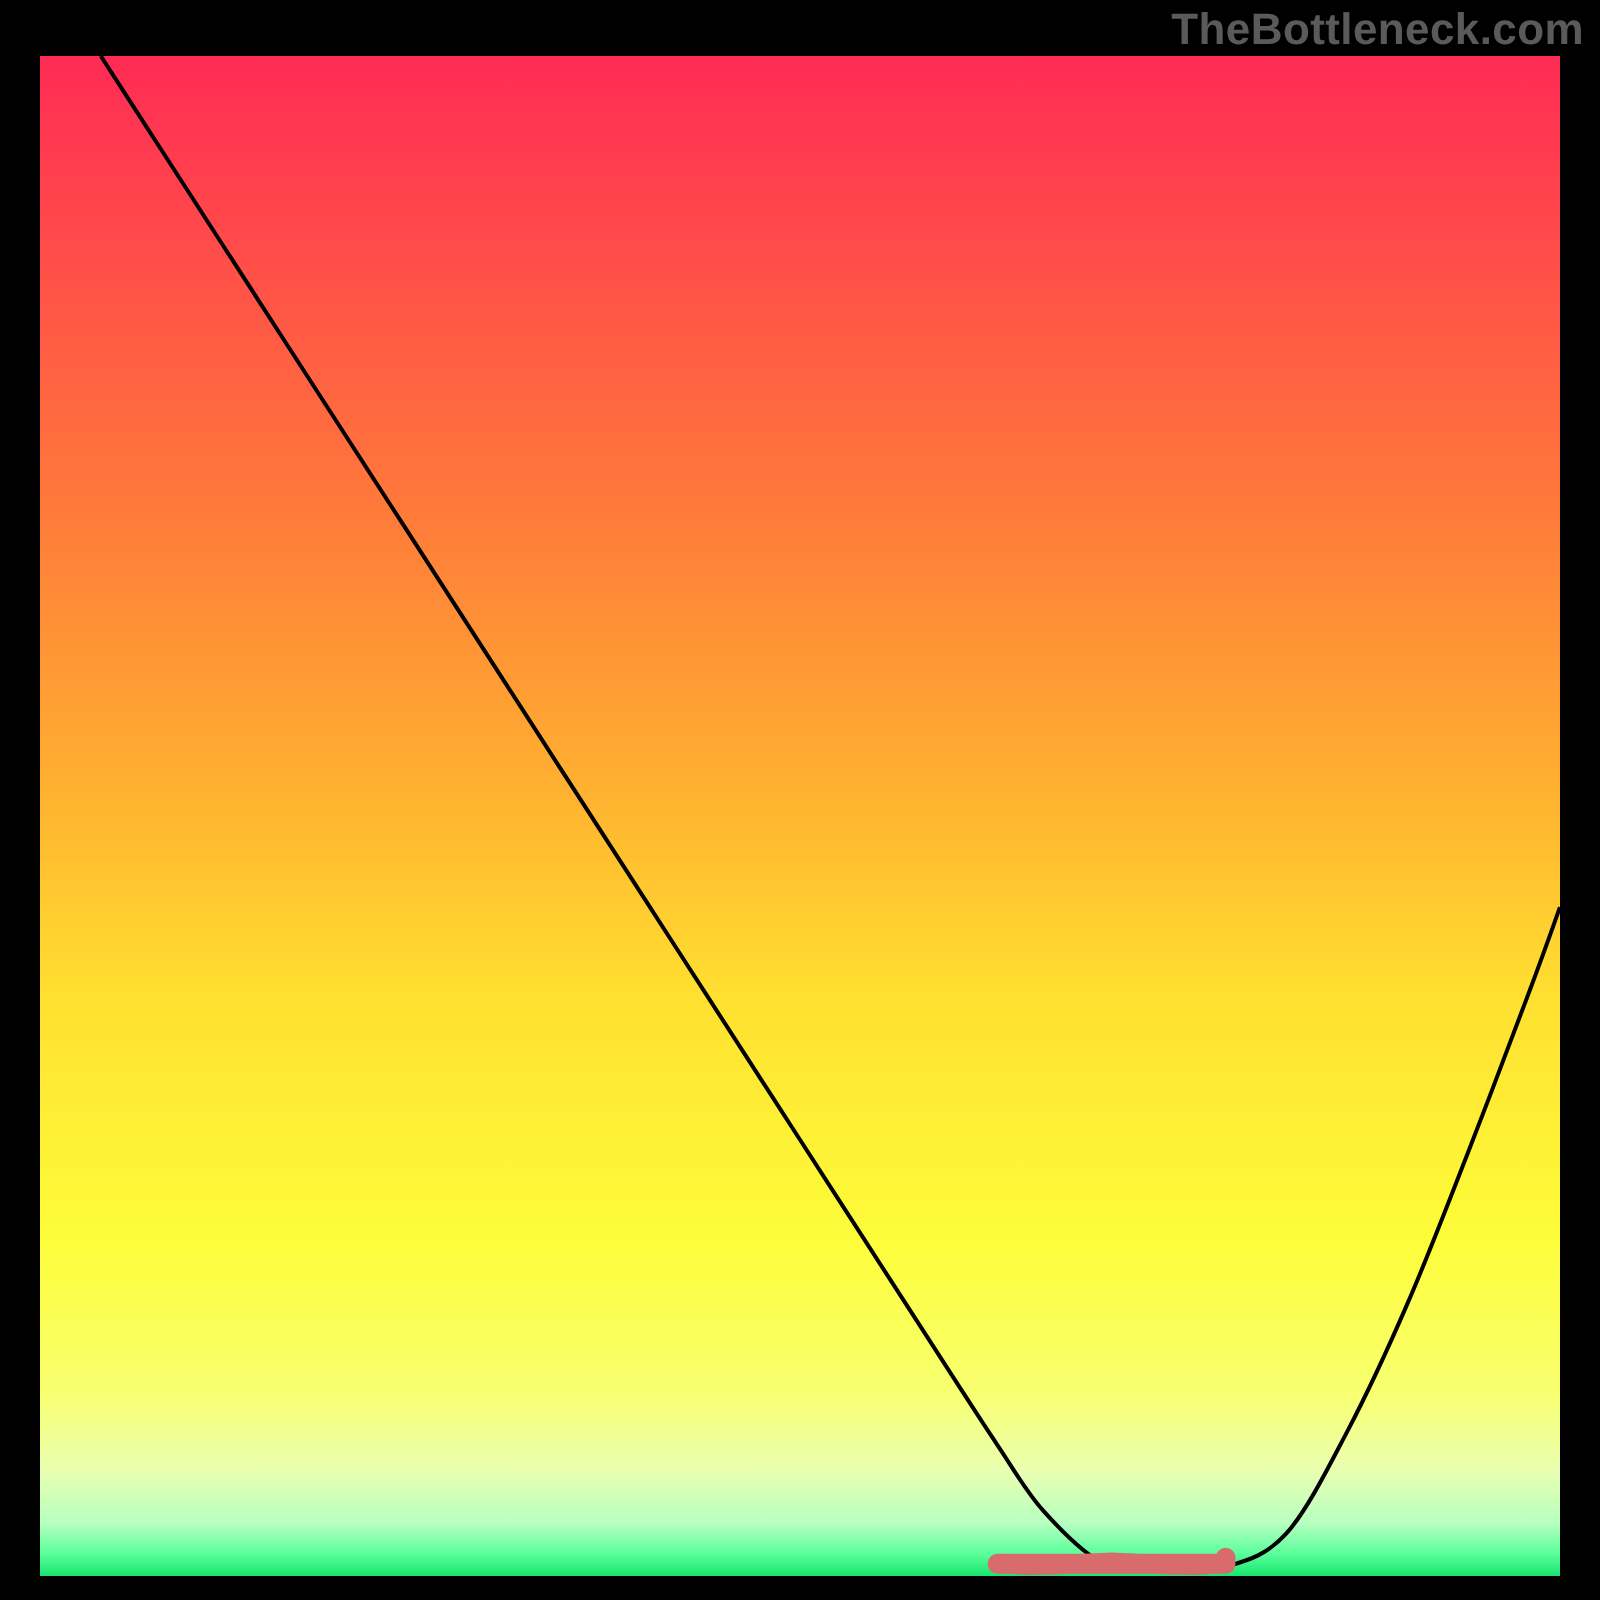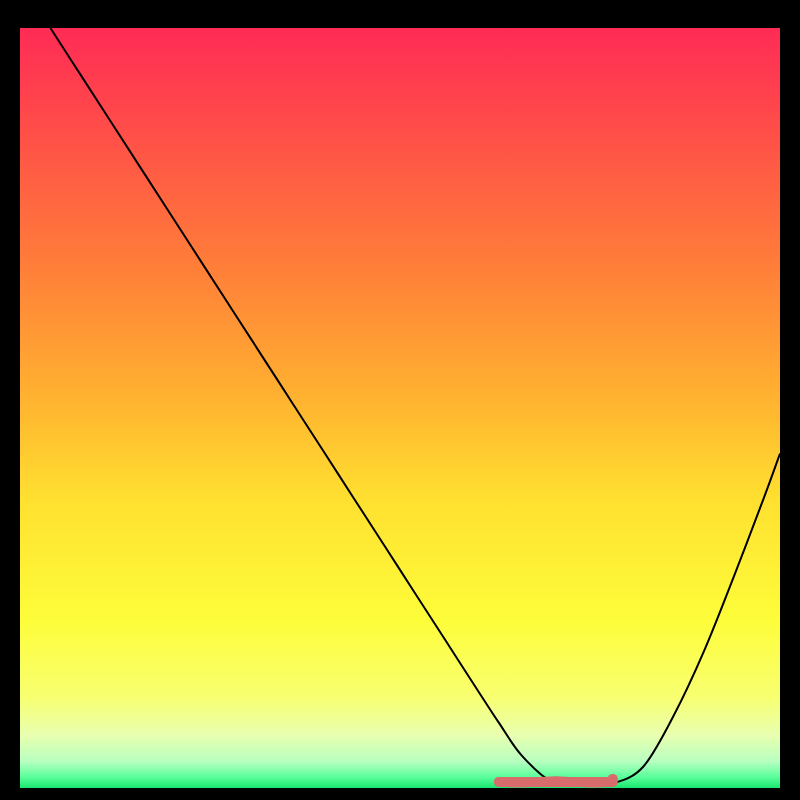--- a/index.html
+++ b/index.html
@@ -27,20 +27,21 @@
     top: 28px;
     width: 760px;
     height: 760px;
   }
   svg { display: block; }
 </style>
 </head>
 <body>
 
 <div class="stage">
+  <div class="watermark">TheBottleneck.com</div>
 
   <div class="plot">
     <svg id="chart-svg" width="760" height="760" viewBox="0 0 760 760">
       <defs>
         <linearGradient id="bg-grad" x1="0" y1="0" x2="0" y2="1">
             <stop offset="0%" stop-color="#ff2b55"></stop>
             <stop offset="12%" stop-color="#ff4a4a"></stop>
             <stop offset="30%" stop-color="#ff7a3a"></stop>
             <stop offset="48%" stop-color="#ffb030"></stop>
             <stop offset="62%" stop-color="#ffe030"></stop>

